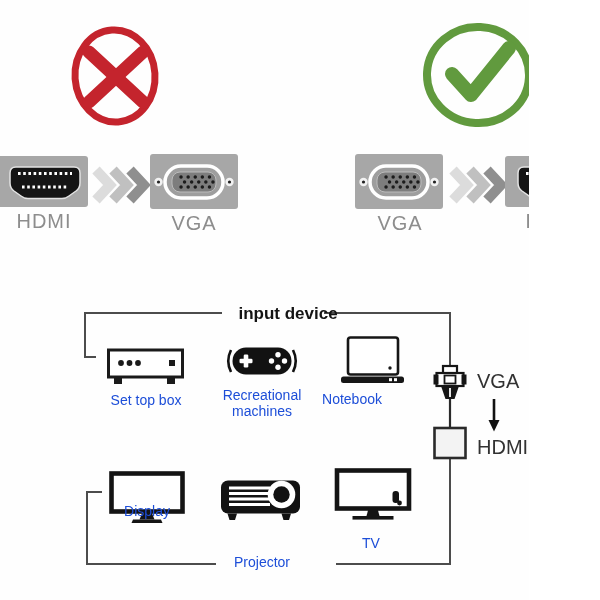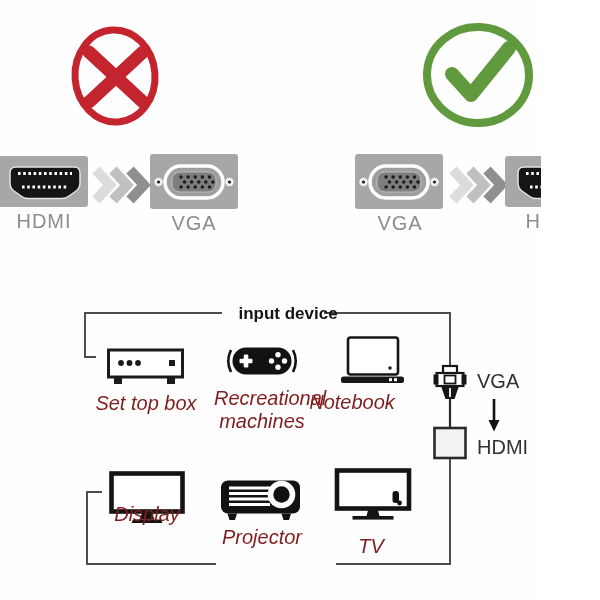--- a/index.html
+++ b/index.html
@@ -1,25 +1,25 @@
 <!DOCTYPE html>
 <html><head>
 <meta charset="utf-8">
 <style>
   html,body{margin:0;padding:0;background:#ffffff;}
   .stage{
     position:relative;width:529px;height:600px;background:#fefefe;
-    overflow:hidden;font-family:"Liberation Sans","DejaVu Sans",sans-serif;padding-left:12px;
+    overflow:hidden;font-family:"Liberation Sans","DejaVu Sans",sans-serif;
   }
   .layer{position:absolute;left:0;top:0;}
   .lbl{position:absolute;white-space:nowrap;}
   .lbl.centered{transform:translateX(-50%);text-align:center;}
   .conn-label{font-size:20px;color:#8d8d8d;letter-spacing:1px;}
   .group-label{font-size:17px;font-weight:bold;color:#141414;}
-  .device-label{font-size:20px;color:#7f1d1d;font-style:italic;}
+  .device-label{font-size:14px;color:#1d4ed8;}
   .device-label.wrap{white-space:normal;width:96px;line-height:1.15;}
   .adapter-label{font-size:20px;color:#323232;}
 </style>
 </head>
 <body>
 
 <div class="stage">
 
   <svg class="layer" width="600" height="600" viewBox="0 0 600 600">
     <defs>
@@ -159,16 +159,16 @@
   <div class="lbl centered group-label" style="left:272px;top:304px;margin-left:16px;">input device</div>
 
   <div class="lbl centered device-label" style="left:146px;top:392px;">Set top box</div>
   <div class="lbl centered device-label wrap" style="left:262px;top:387px;">Recreational machines</div>
   <div class="lbl centered device-label" style="left:352px;top:391px;">Notebook</div>
 
   <div class="lbl adapter-label" style="left:477px;top:370px;">VGA</div>
   <div class="lbl adapter-label" style="left:477px;top:436px;">HDMI</div>
 
   <div class="lbl centered device-label" style="left:147px;top:503px;">Display</div>
-  <div class="lbl centered device-label" style="left:262px;top:526px;">Projector</div>
+  <div class="lbl centered device-label" style="left:262px;top:554px;">Projector</div>
   <div class="lbl centered device-label" style="left:371px;top:535px;">TV</div>
 
 </div>
 
 </body></html>

